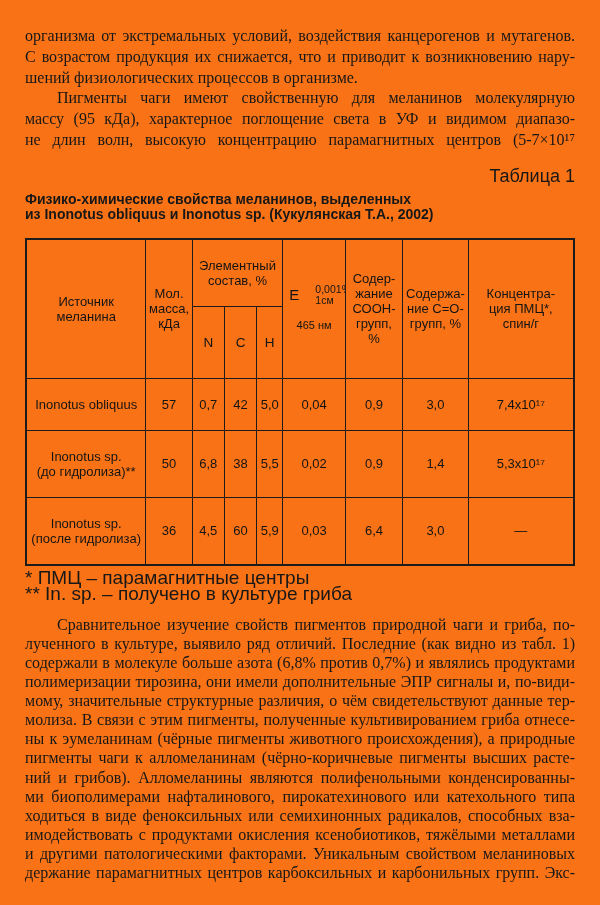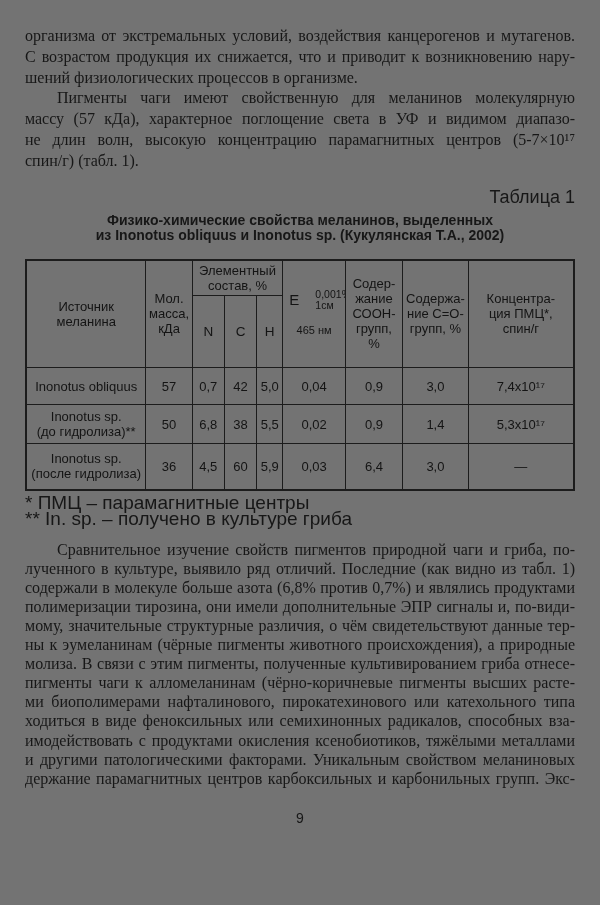--- a/index.html
+++ b/index.html
@@ -7,21 +7,21 @@
     width:600px; height:905px;
     background:#ffffff;
     color:#171717;
     font-family:"Liberation Serif","DejaVu Serif",serif;
     overflow:hidden;
   }
   .page {
     box-sizing:border-box;
     width:600px; height:905px;
     padding:26px 25px 0 25px;
-    background:#737373;
+    background:#f97316;
   }
   
   .body-block { font-size:16px; line-height:20.8px; }
   .body-block.tight { line-height:19.1px; }
   .bline {
     text-align:justify;
     text-align-last:justify;
     white-space:normal;
   }
   .bline.end { text-align-last:left; }
@@ -30,39 +30,38 @@
   .tbl-label {
     margin-top:17px;
     font-family:"Liberation Sans","DejaVu Sans",sans-serif;
     font-size:18px; line-height:16px;
     text-align:right;
   }
   .tbl-title {
     margin-top:8px;
     font-family:"Liberation Sans","DejaVu Sans",sans-serif;
     font-size:14px; line-height:15.5px;
-    text-align:center;
     font-weight:bold;
   }
   .tbl-title .reg { font-weight:bold; }
   
   table.props {
     margin-top:15px;
     width:100%;
     border-collapse:collapse;
     table-layout:fixed;
     font-family:"Liberation Sans","DejaVu Sans",sans-serif;
     font-size:13px; line-height:15px;
     color:#141414;
   }
   table.props td {
     border:1.5px solid #1c1c1c;
     text-align:center;
     vertical-align:middle;
-    padding:2px 2px;
+    padding:18px 2px;
     overflow:hidden;
   }
   table.props { border:2px solid #1c1c1c; }
   td.pre { white-space:pre-line; }
   td.left { text-align:left; padding-left:6px; }
   td.top { vertical-align:top; padding-top:4px; }
   tr.hA { height:36px; }
   tr.hB { height:72px; }
   tr.r1 { height:37px; }
   tr.r2 { height:39px; }
@@ -98,23 +97,22 @@
 </head>
 <body>
 
 <div class="page">
 
   <div class="body-block">
     <div class="bline">организма от экстремальных условий, воздействия канцерогенов и мутагенов.</div>
     <div class="bline">С возрастом продукция их снижается, что и приводит к возникновению нару-</div>
     <div class="bline end">шений физиологических процессов в организме.</div>
     <div class="bline ind">Пигменты чаги имеют свойственную для меланинов молекулярную</div>
-    <div class="bline">массу (57 кДа), характерное поглощение света в УФ и видимом диапазо-</div>
+    <div class="bline">массу (95 кДа), характерное поглощение света в УФ и видимом диапазо-</div>
     <div class="bline">не длин волн, высокую концентрацию парамагнитных центров (5-7×10¹⁷</div>
-    <div class="bline end">спин/г) (табл. 1).</div>
   </div>
 
   <div class="tbl-label">Таблица 1</div>
 
   <div class="tbl-title">
     <div>Физико-химические свойства меланинов, выделенных</div>
     <div><span>из Inonotus obliquus и Inonotus sp.</span><span class="reg">  (Кукулянская Т.А., 2002)</span></div>
   </div>
 
   <table class="props">
@@ -207,23 +205,24 @@
     <div>* ПМЦ – парамагнитные центры</div>
     <div>** In. sp. – получено в культуре гриба</div>
   </div>
 
   <div class="body-block tight p3">
     <div class="bline ind">Сравнительное изучение свойств пигментов природной чаги и гриба, по-</div>
     <div class="bline">лученного в культуре, выявило ряд отличий. Последние (как видно из табл. 1)</div>
     <div class="bline">содержали в молекуле больше азота (6,8% против 0,7%) и являлись продуктами</div>
     <div class="bline">полимеризации тирозина, они имели дополнительные ЭПР сигналы и, по-види-</div>
     <div class="bline">мому, значительные структурные различия, о чём свидетельствуют данные тер-</div>
+    <div class="bline">молиза. В связи с этим пигменты, полученные культивированием гриба отнесе-</div>
     <div class="bline">ны к эумеланинам (чёрные пигменты животного происхождения), а природные</div>
-    <div class="bline">молиза. В связи с этим пигменты, полученные культивированием гриба отнесе-</div>
     <div class="bline">пигменты чаги к алломеланинам (чёрно-коричневые пигменты высших расте-</div>
+    <div class="bline">ний и грибов). Алломеланины являются полифенольными конденсированны-</div>
     <div class="bline">ми биополимерами нафталинового, пирокатехинового или катехольного типа</div>
     <div class="bline">ходиться в виде феноксильных или семихинонных радикалов, способных вза-</div>
     <div class="bline">имодействовать с продуктами окисления ксенобиотиков, тяжёлыми металлами</div>
     <div class="bline">и другими патологическими факторами. Уникальным свойством меланиновых</div>
     <div class="bline">держание парамагнитных центров карбоксильных и карбонильных групп. Экс-</div>
   </div>
 
   <div class="pagenum">9</div>
 
 </div>

